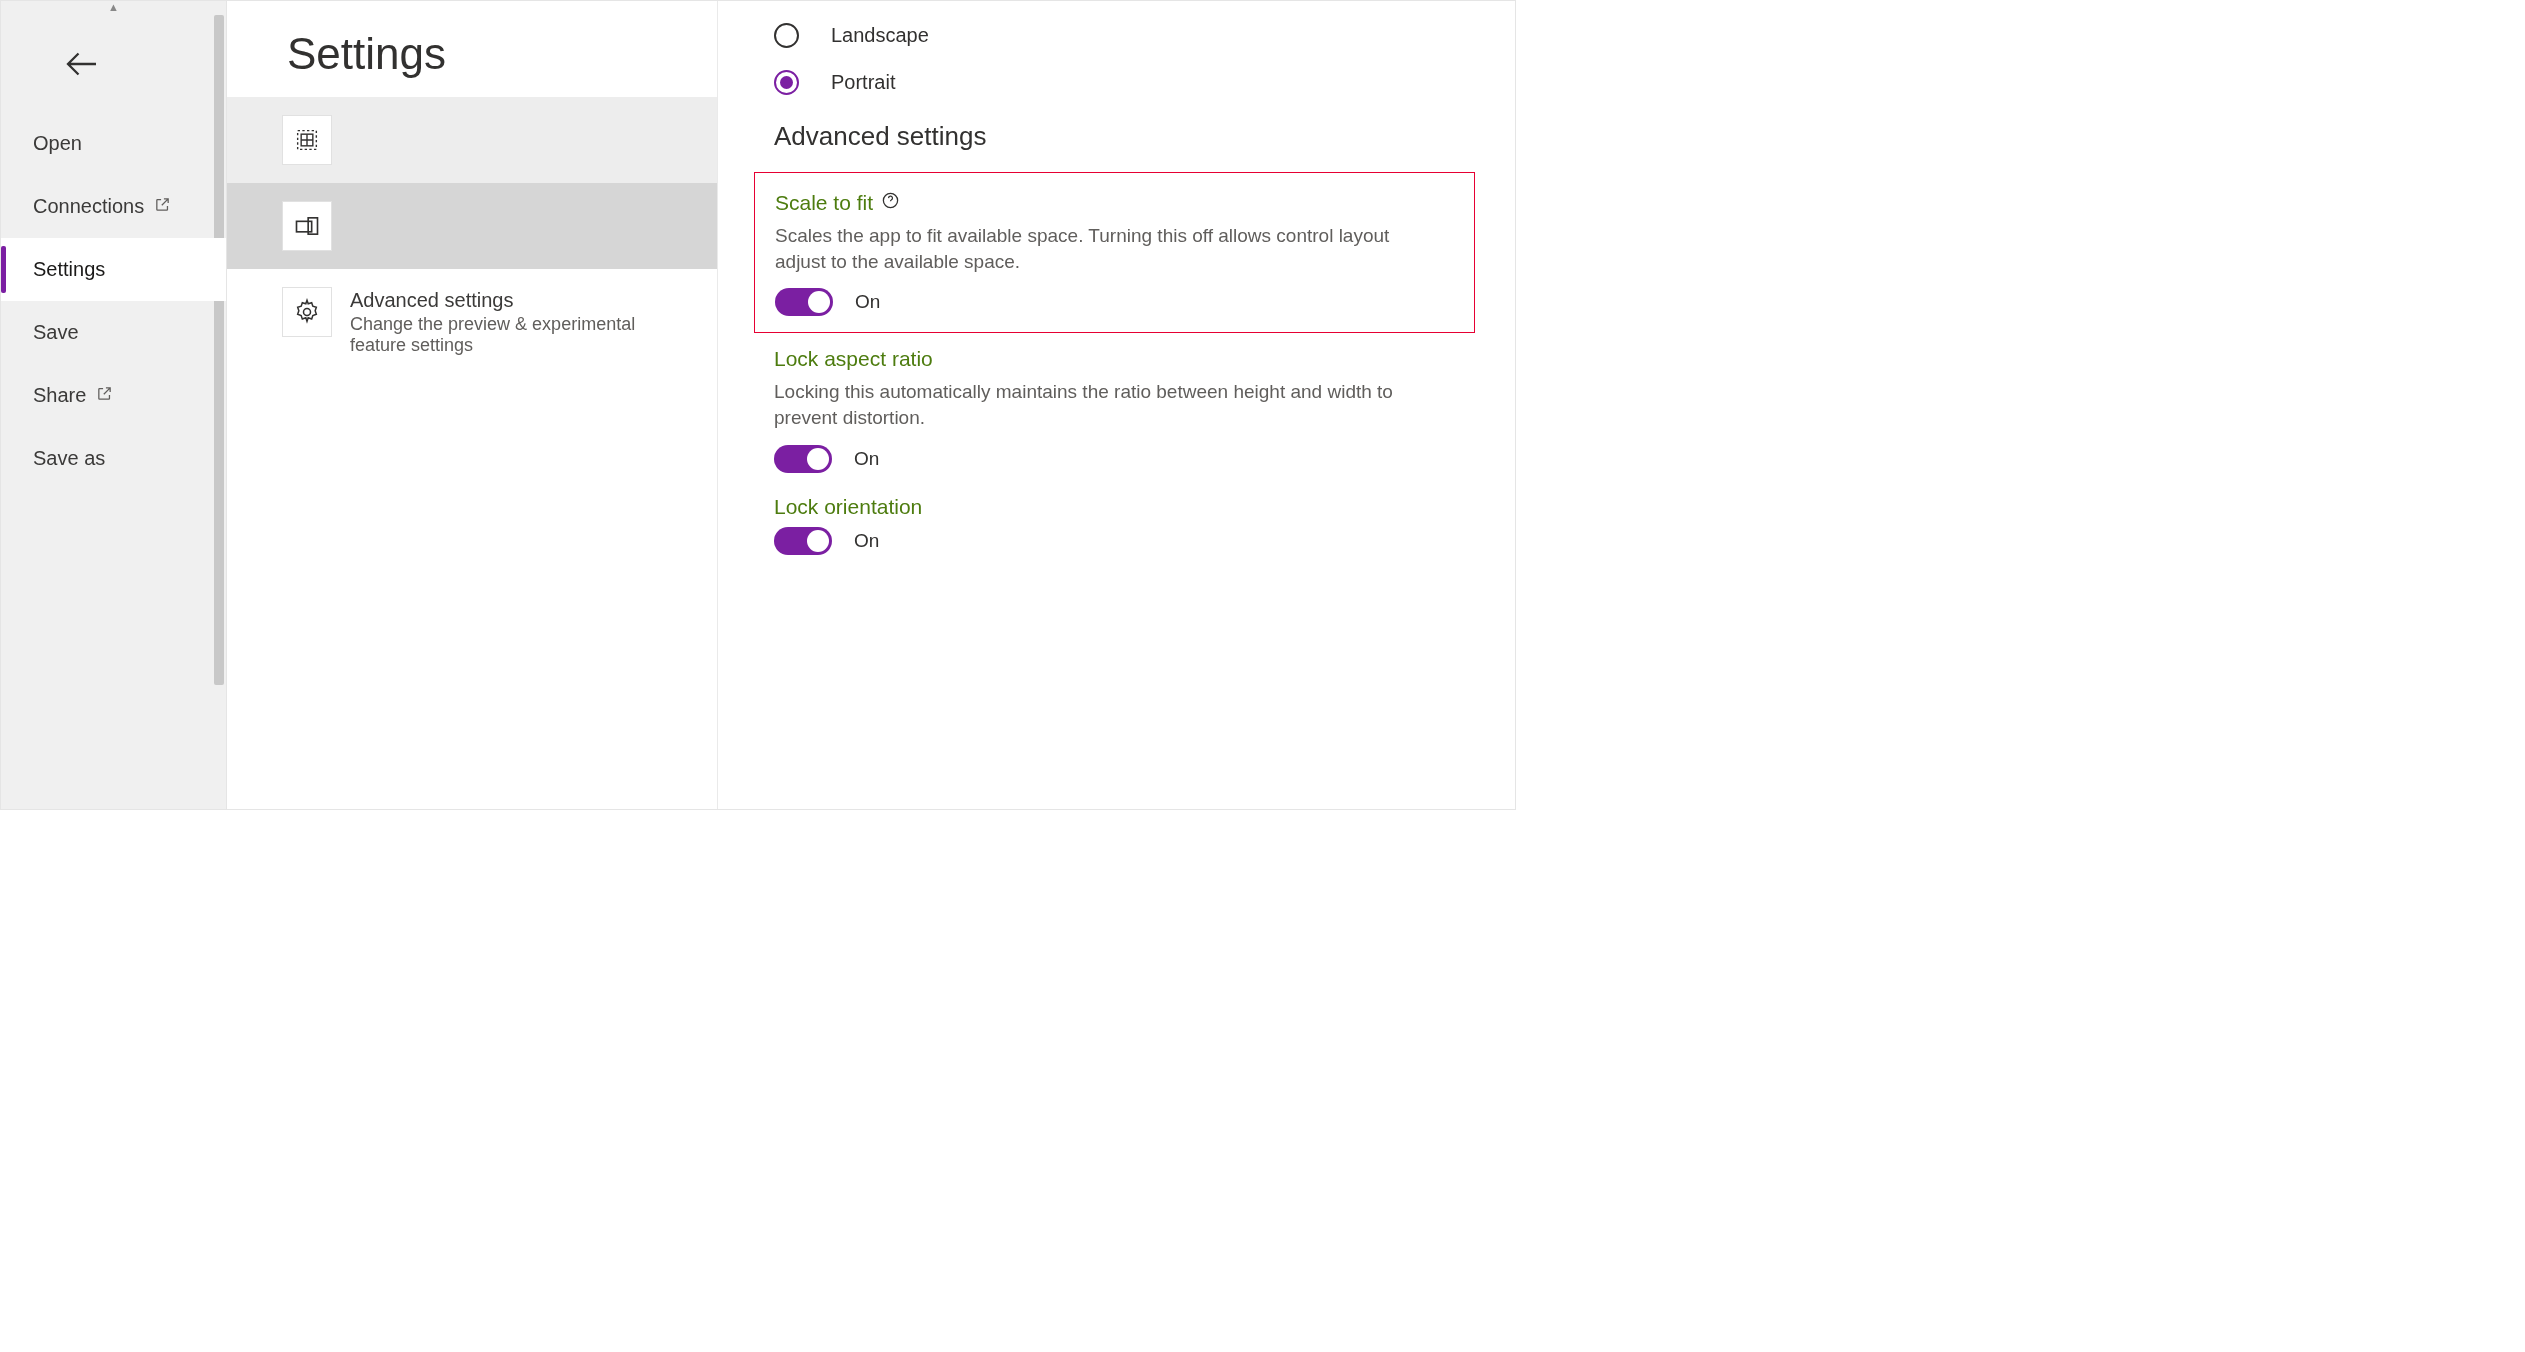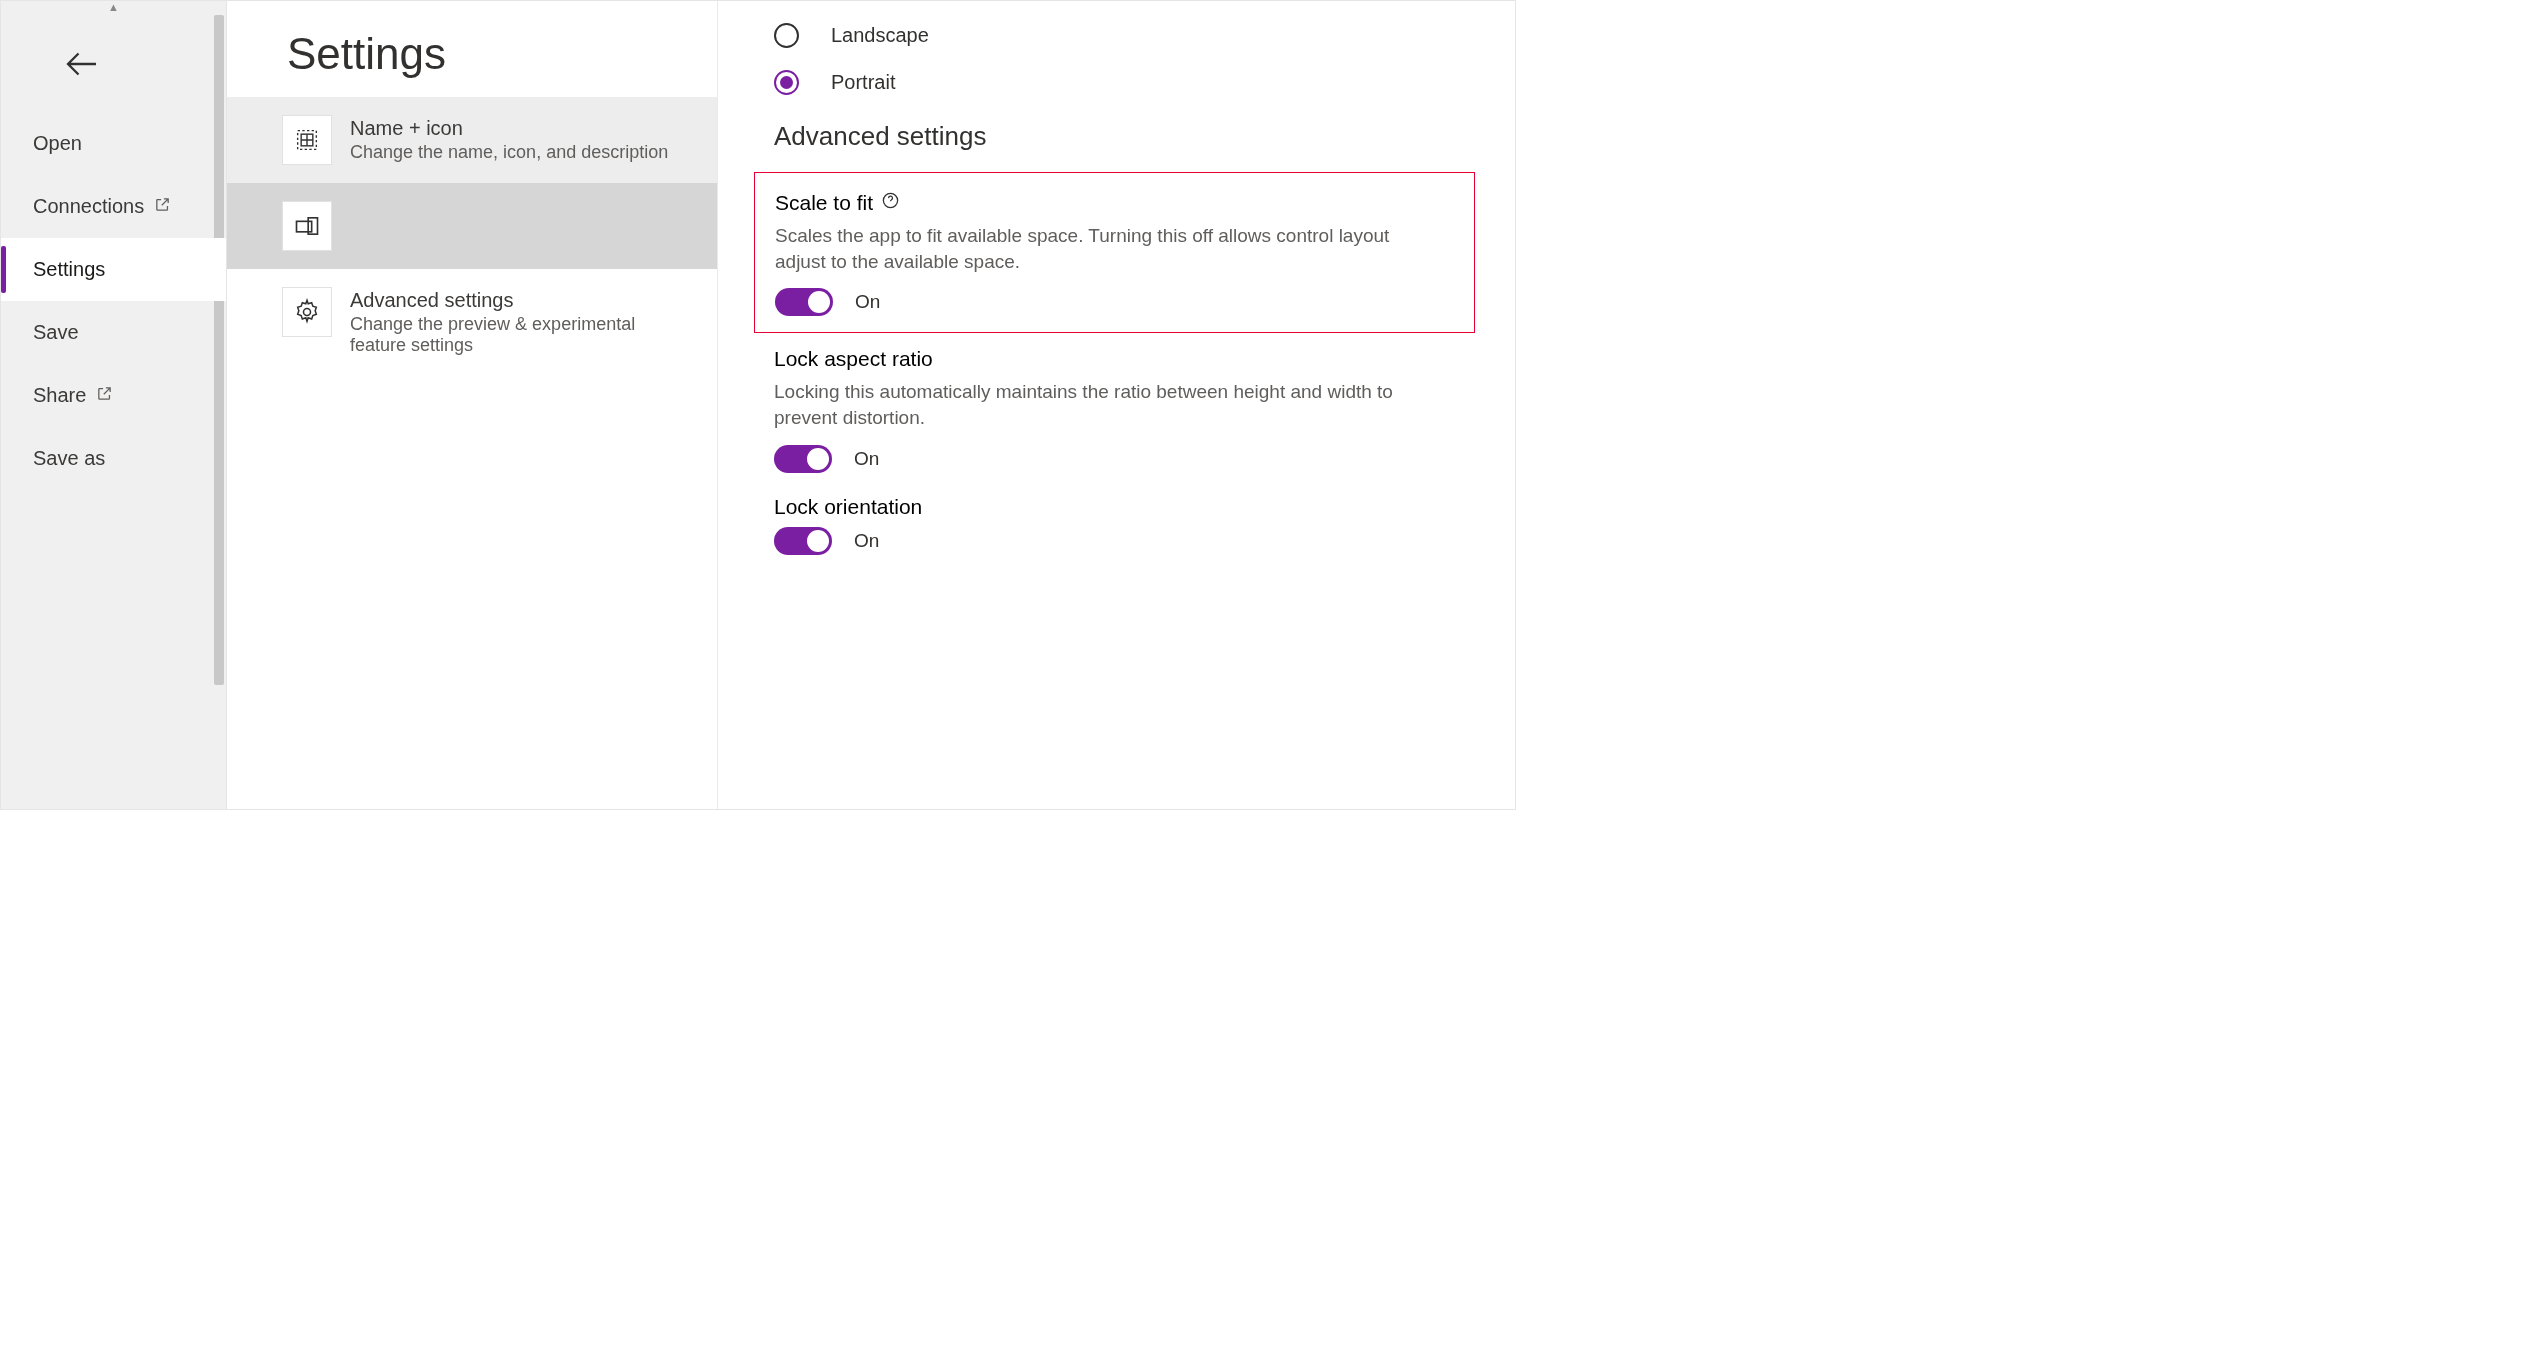--- a/index.html
+++ b/index.html
@@ -154,21 +154,21 @@
   .highlight-box {
     border: 1px solid #e60033;
     padding: 18px 20px 16px 0;
     margin-left: -20px;
     padding-left: 20px;
     margin-bottom: 14px;
   }
   .opt-block { margin-bottom: 22px; }
   .opt-title {
     font-size: 21px;
-    color: #000000;
+    color: #4d7c0f;
     display: flex;
     align-items: center;
     gap: 8px;
     margin-bottom: 8px;
     text-align: center;
   }
   .help-icon svg { width: 19px; height: 19px; color: #323130; }
   .opt-desc {
     font-size: 19px;
     color: #605e5c;
@@ -249,24 +249,20 @@
   <div class="middle">
     <div class="page-title">Settings</div>
 
     <div class="setting-card hover">
       <div class="card-icon">
         <svg viewBox="0 0 24 24" fill="none" stroke="currentColor" stroke-width="1.2">
             <rect x="4" y="4" width="16" height="16" stroke-dasharray="2 2"></rect>
             <rect x="7" y="7" width="10" height="10"></rect>
             <path d="M12 7v10M7 12h10"></path>
           </svg>
-      </div>
-      <div class="card-text">
-        <div class="card-title">Name + icon</div>
-        <div class="card-desc">Change the name, icon, and description</div>
       </div>
     </div>
 
     <div class="setting-card selected">
       <div class="card-icon">
         <svg viewBox="0 0 24 24" fill="none" stroke="currentColor" stroke-width="1.4">
             <rect x="3" y="8" width="13" height="9"></rect>
             <rect x="13" y="5" width="8" height="14"></rect>
           </svg>
       </div>

